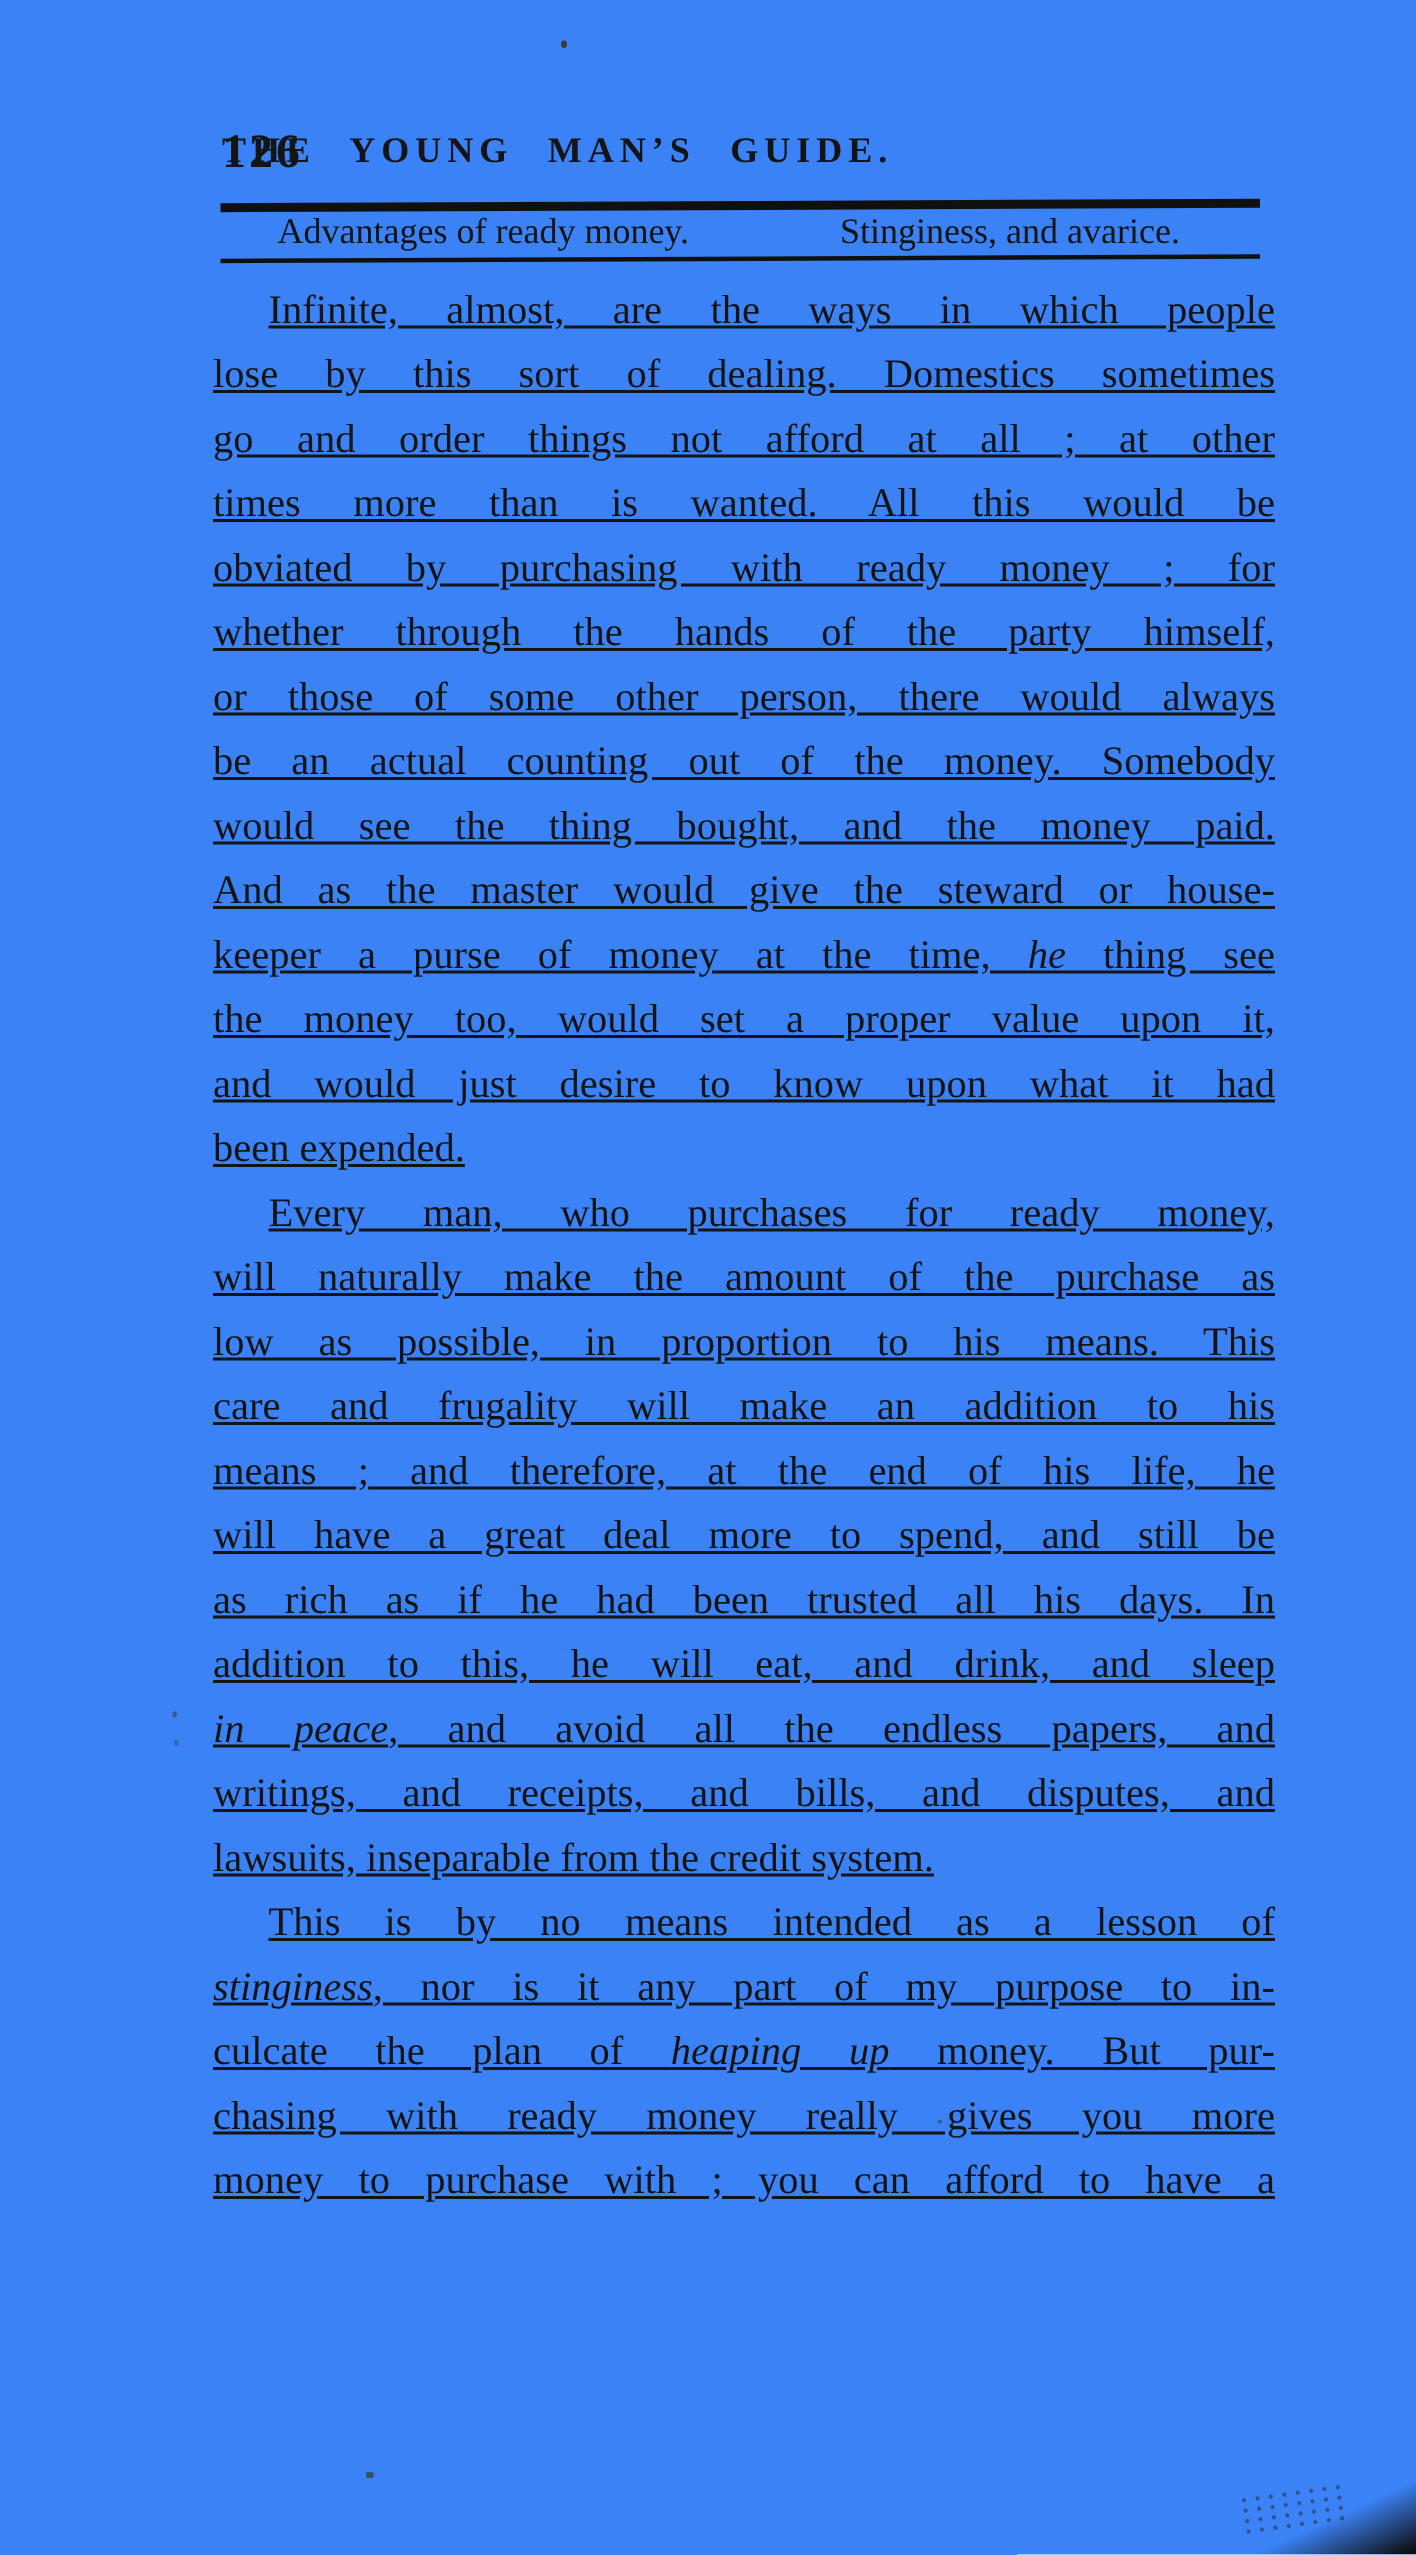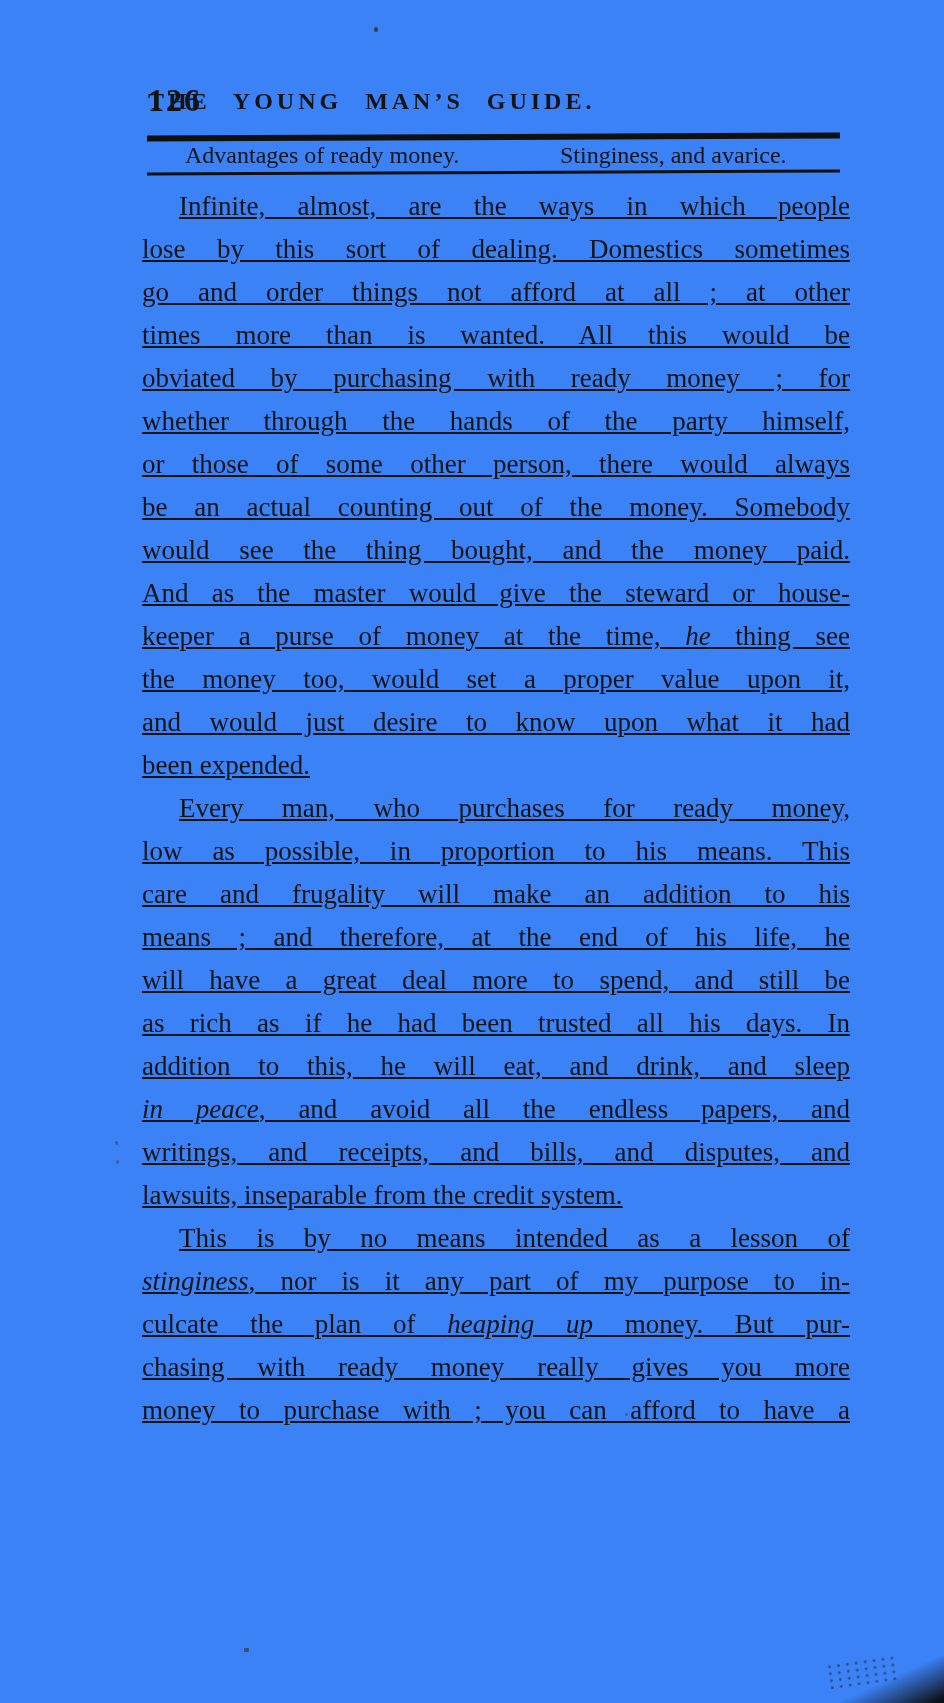--- a/index.html
+++ b/index.html
@@ -58,20 +58,21 @@
       <div class="line"><span>would see the thing bought, and the money paid.</span></div>
       <div class="line"><span>And as the master would give the steward or house-</span></div>
       <div class="line"><span>keeper a purse of money at the time, </span><span class="it">he</span><span> thing see</span></div>
       <div class="line"><span>the money too, would set a proper value upon it,</span></div>
       <div class="line"><span>and would just desire to know upon what it had</span></div>
       <div class="line noj"><span>been expended.</span></div>
     </div>
 
     <div>
       <div class="line indent"><span>Every man, who purchases for ready money,</span></div>
+      <div class="line"><span>will naturally make the amount of the purchase as</span></div>
       <div class="line"><span>low as possible, in proportion to his means.  This</span></div>
       <div class="line"><span>care and frugality will make an addition to his</span></div>
       <div class="line"><span>means ; and therefore, at the end of his life, he</span></div>
       <div class="line"><span>will have a great deal more to spend, and still be</span></div>
       <div class="line"><span>as rich as if he had been trusted all his days.  In</span></div>
       <div class="line"><span>addition to this, he will eat, and drink, and sleep</span></div>
       <div class="line"><span class="it">in peace</span><span>, and avoid all the endless papers, and</span></div>
       <div class="line"><span>writings, and receipts, and bills, and disputes, and</span></div>
       <div class="line noj"><span>lawsuits, inseparable from the credit system.</span></div>
     </div>

